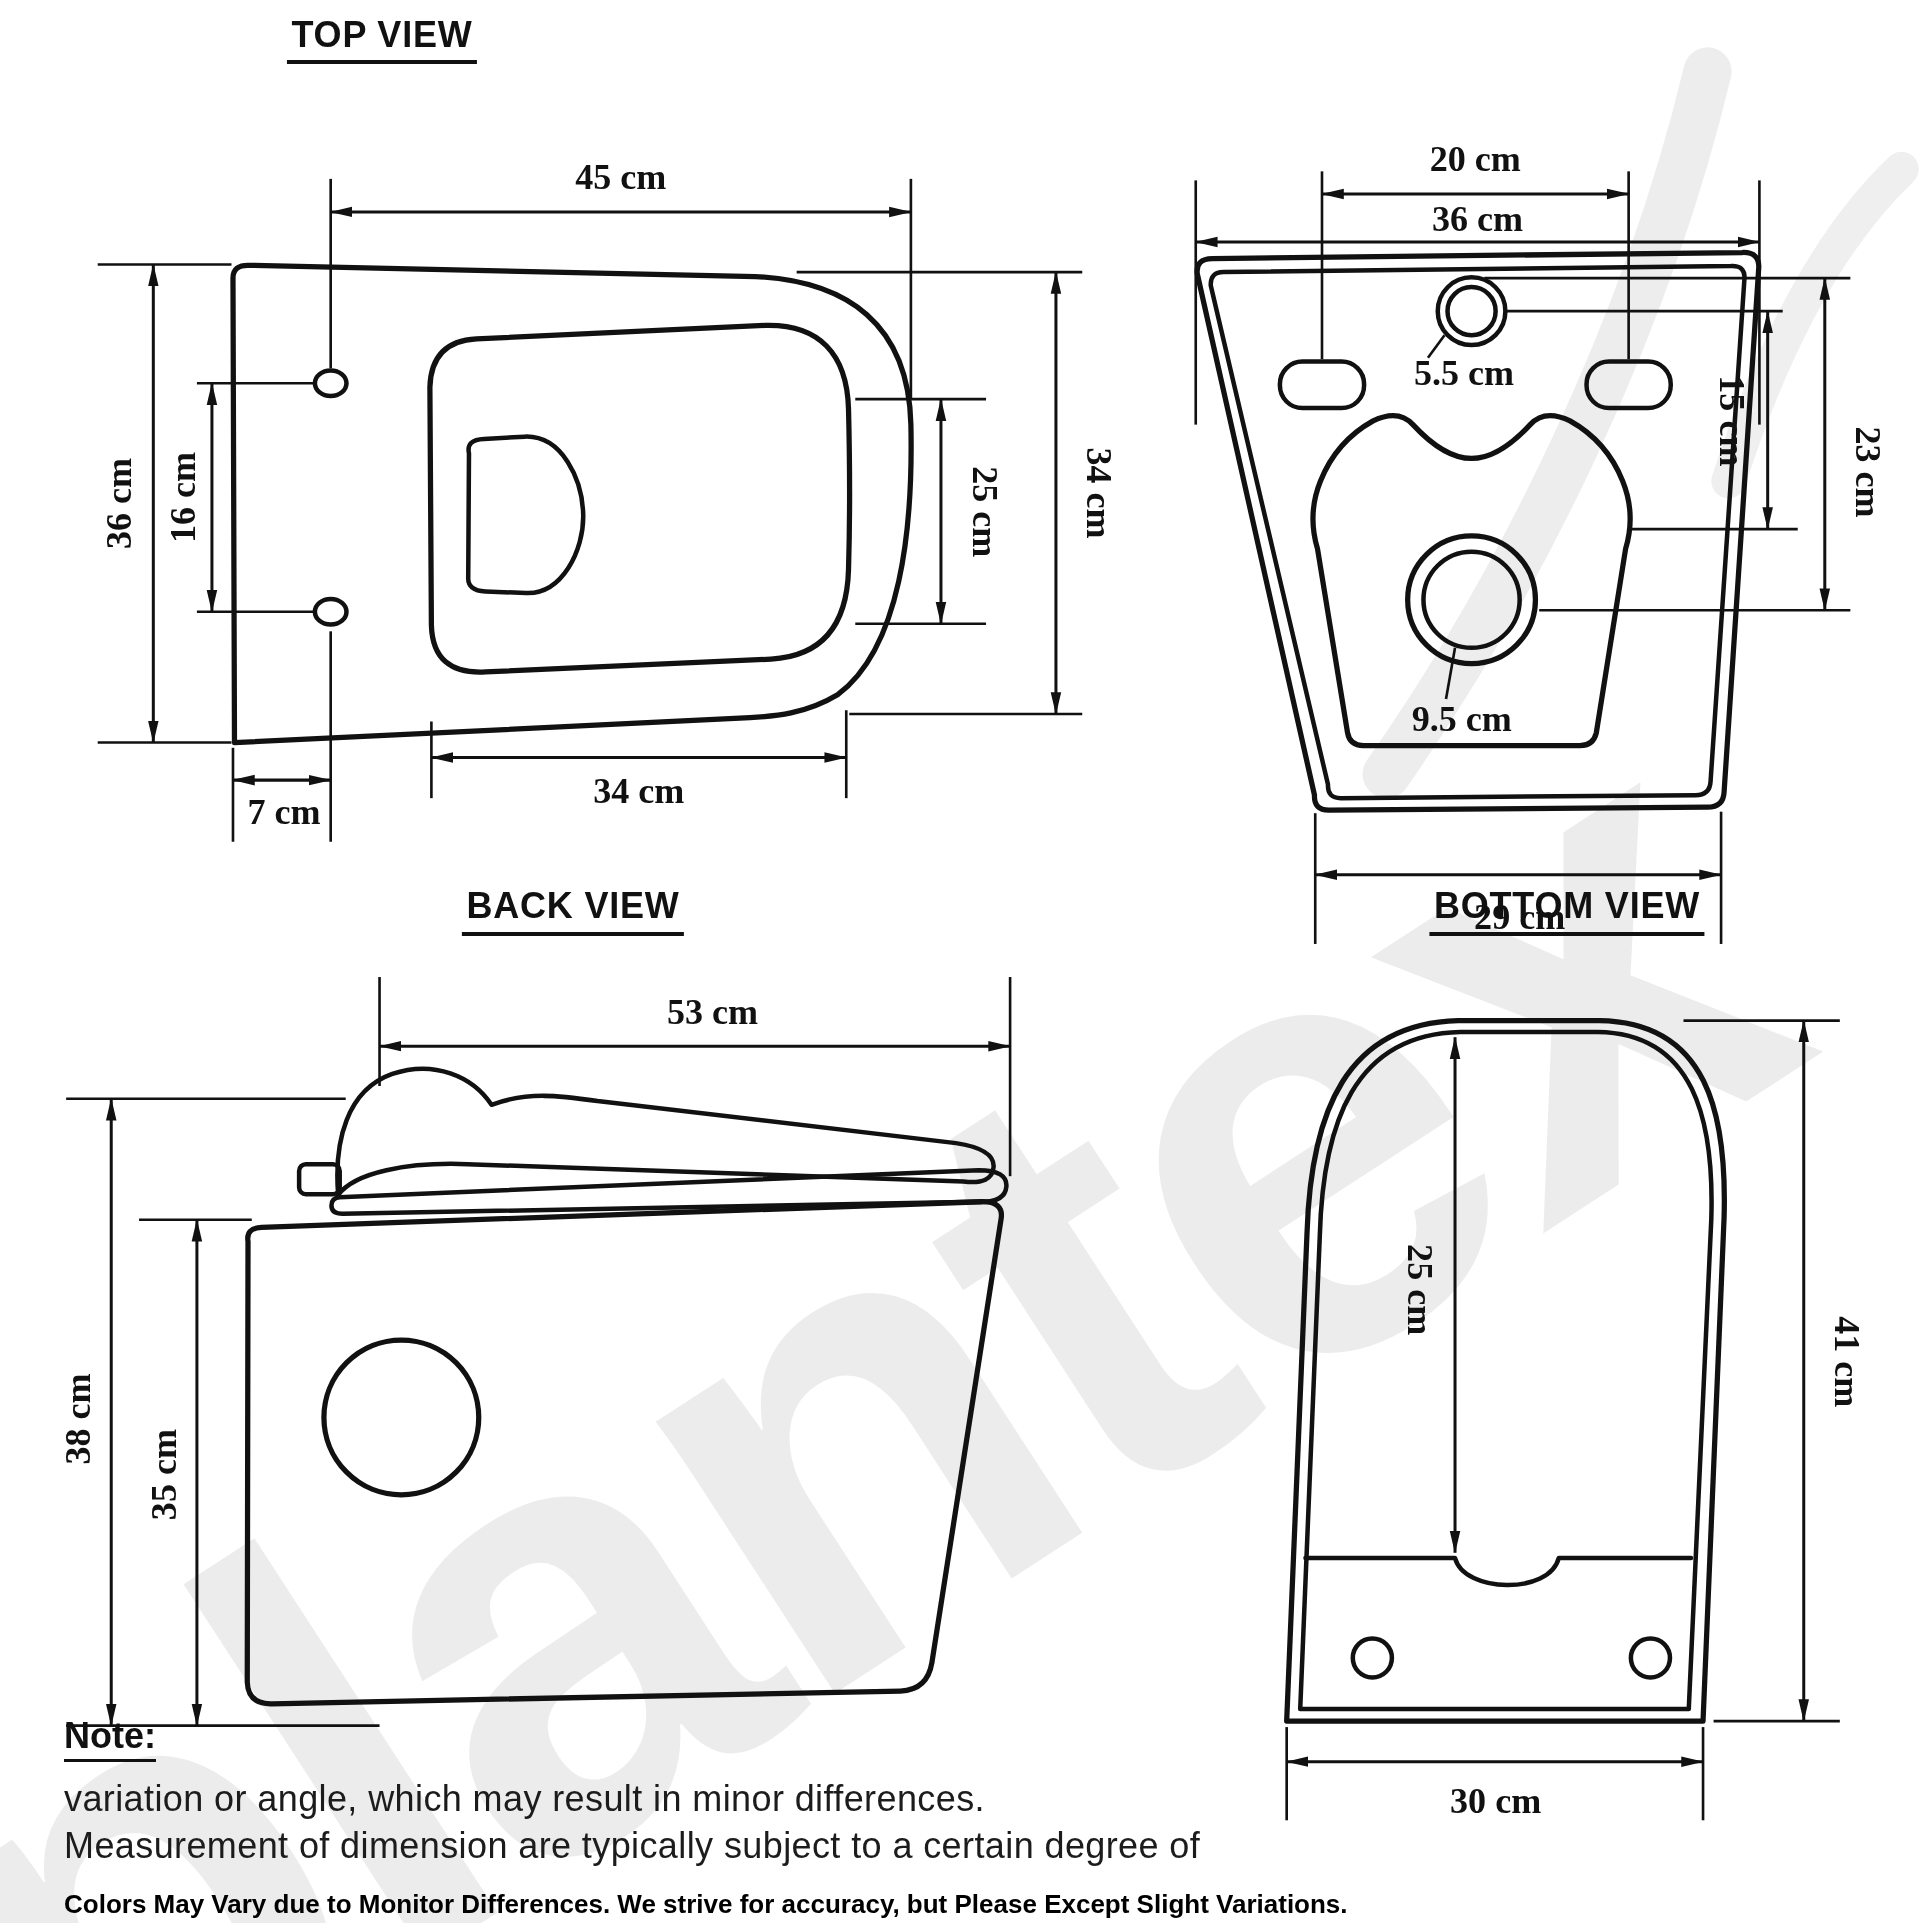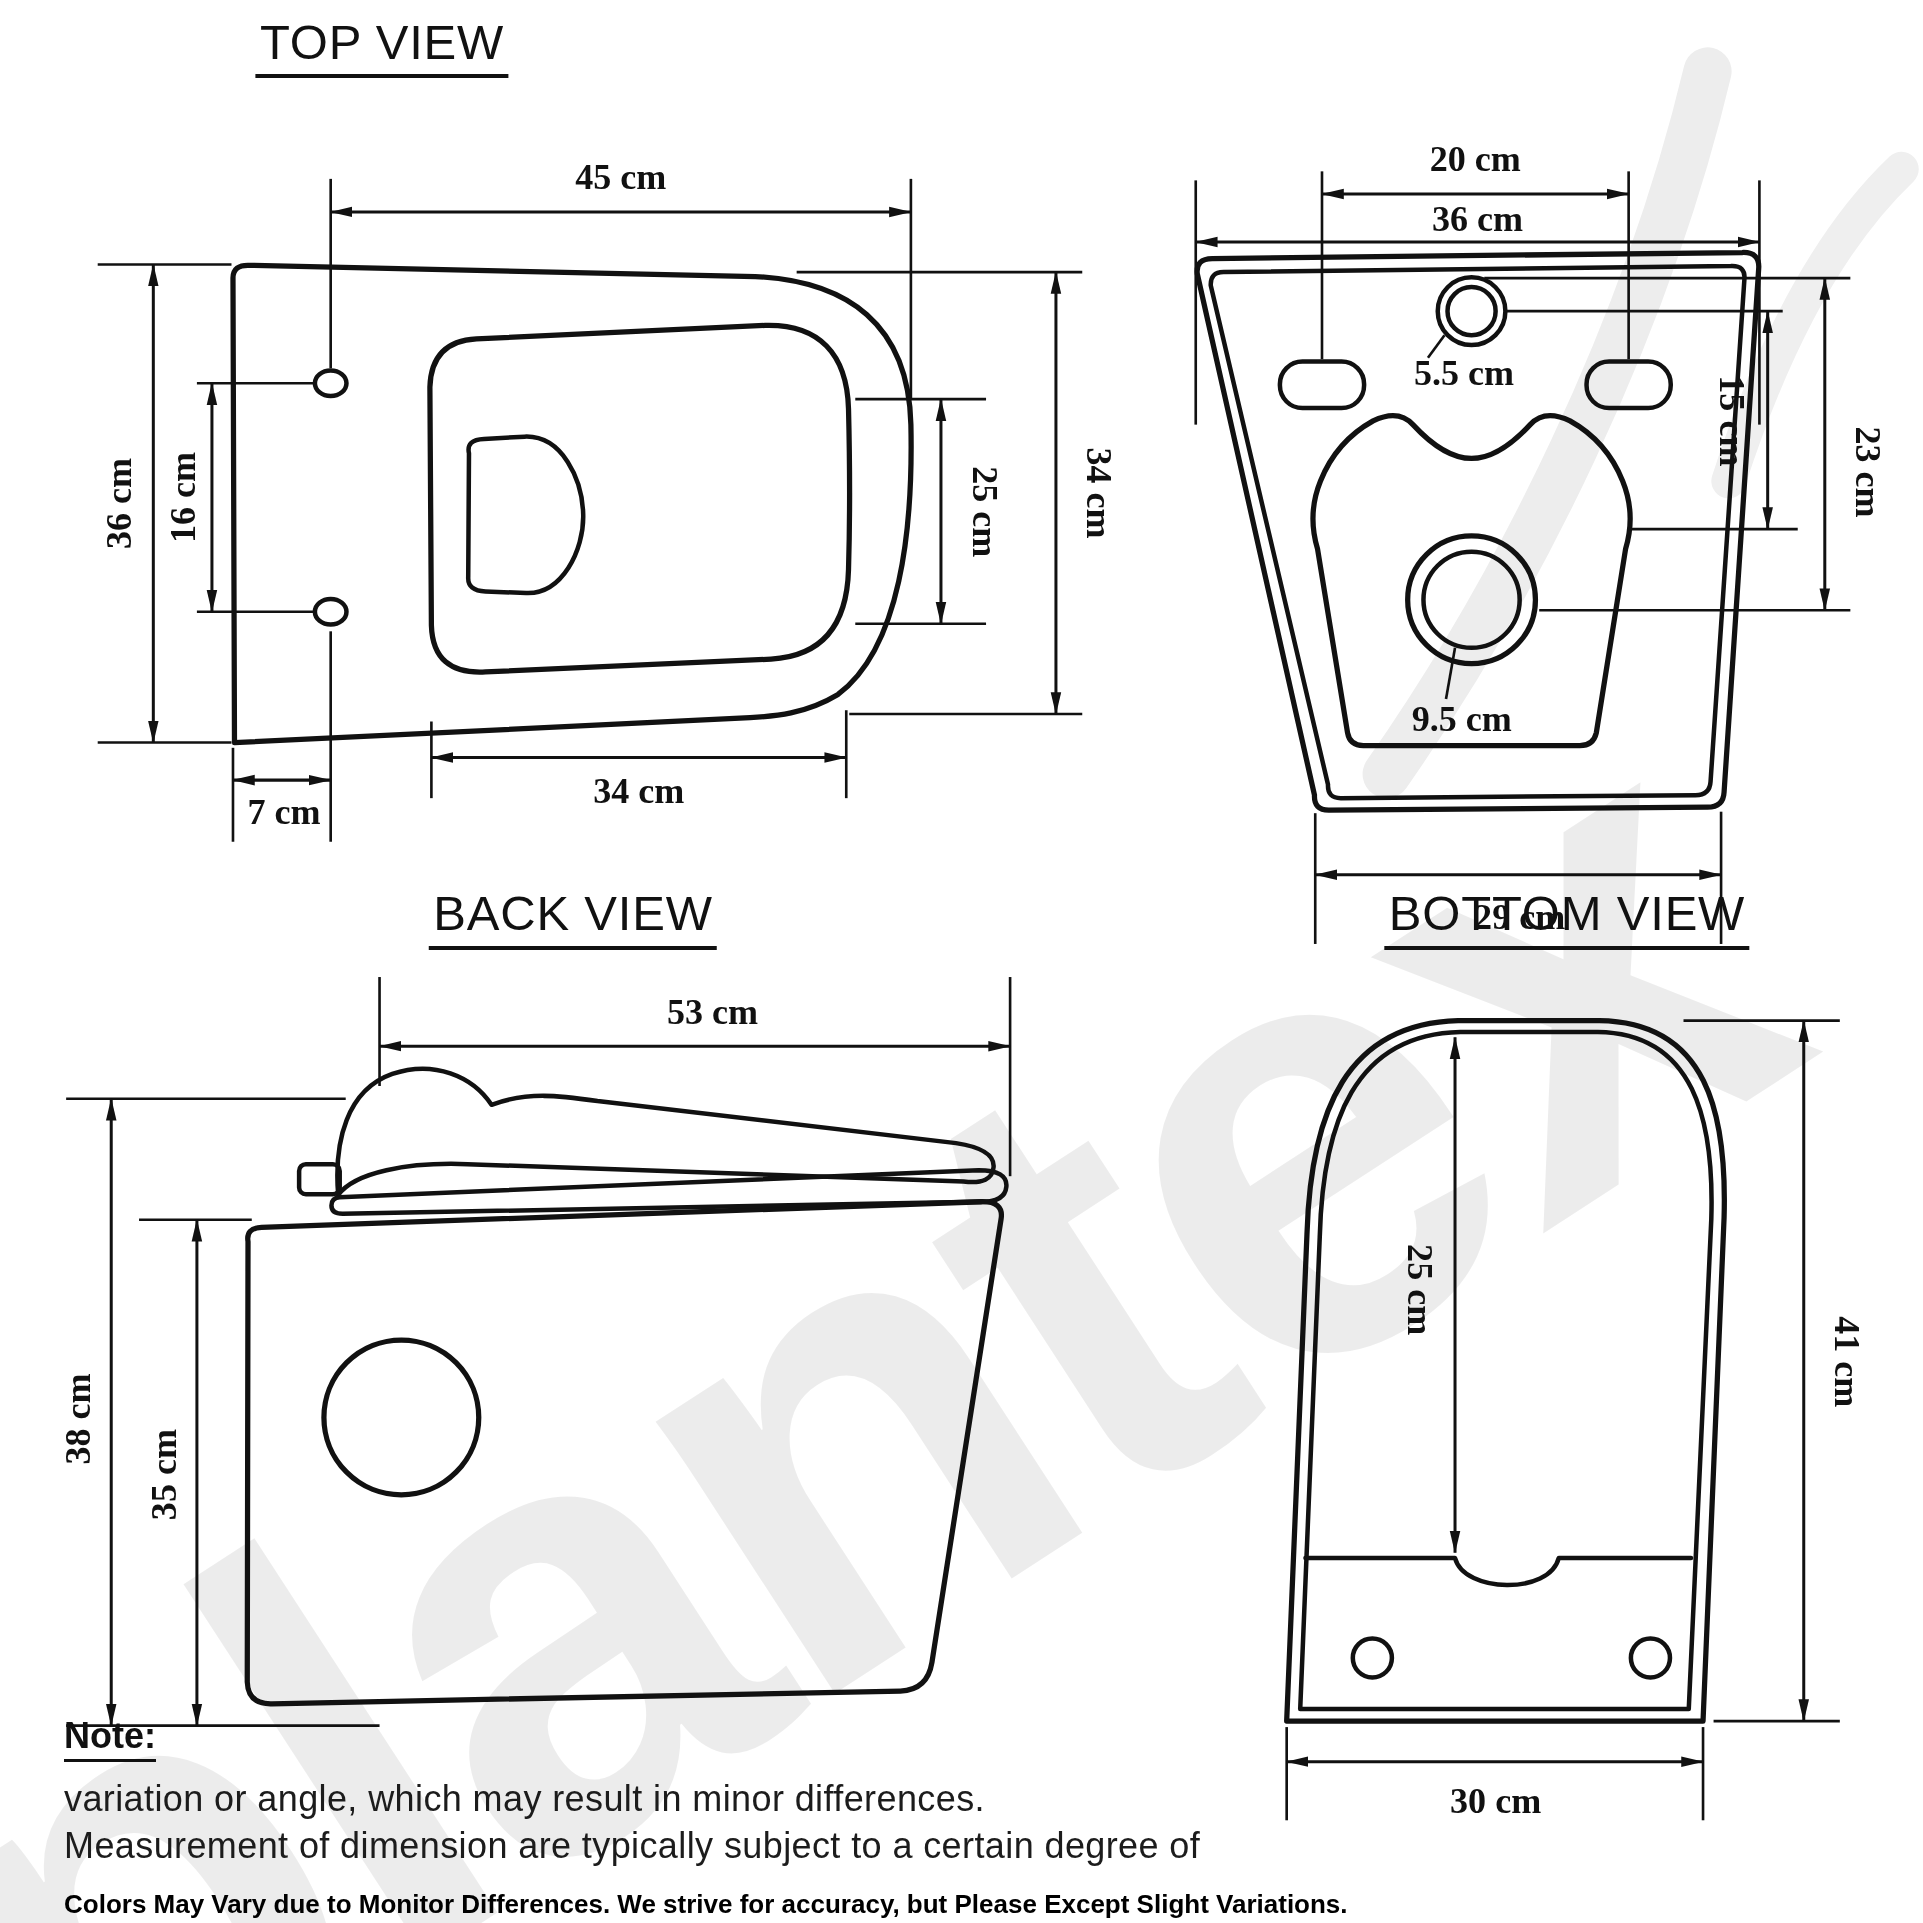--- a/index.html
+++ b/index.html
@@ -14,21 +14,21 @@
   
   .draw{position:absolute;left:0;top:0;z-index:1;}
   .draw path,.draw line,.draw rect,.draw circle,.draw ellipse{vector-effect:none;}
   .outline{fill:none;stroke:#111;stroke-width:7;stroke-linejoin:round;stroke-linecap:round;}
   .detail{fill:none;stroke:#111;stroke-width:6;stroke-linejoin:round;stroke-linecap:round;}
   .dimline{fill:none;stroke:#111;stroke-width:4;}
   .extline{fill:none;stroke:#111;stroke-width:3.5;}
   .dim{font-family:"Liberation Serif",serif;font-weight:700;font-size:48px;fill:#111;}
   
   .view-title{position:absolute;transform:translateX(-50%);z-index:2;white-space:nowrap;}
-  .view-title span{display:inline-block;font-weight:400;font-size:49px;letter-spacing:0.8px;
+  .view-title span{display:inline-block;font-weight:700;font-size:36px;letter-spacing:0.8px;
                    color:#111;border-bottom:4.5px solid #111;padding:0 4.5px 4.5px 4.5px;}
   
   .note{position:absolute;left:64px;top:1715px;z-index:2;width:1819px;color:#111;}
   .note .head{display:inline-block;font-size:36px;font-weight:700;border-bottom:3.8px solid #111;
               padding-bottom:1.5px;margin-bottom:13.5px;}
   .note .body{font-size:36px;font-weight:400;letter-spacing:0.4px;color:#1c1c1c;line-height:47px;}
   .note .disclaimer{margin-top:19.5px;font-size:26px;font-weight:700;color:#000;}
 </style>
 </head>
 <body>

